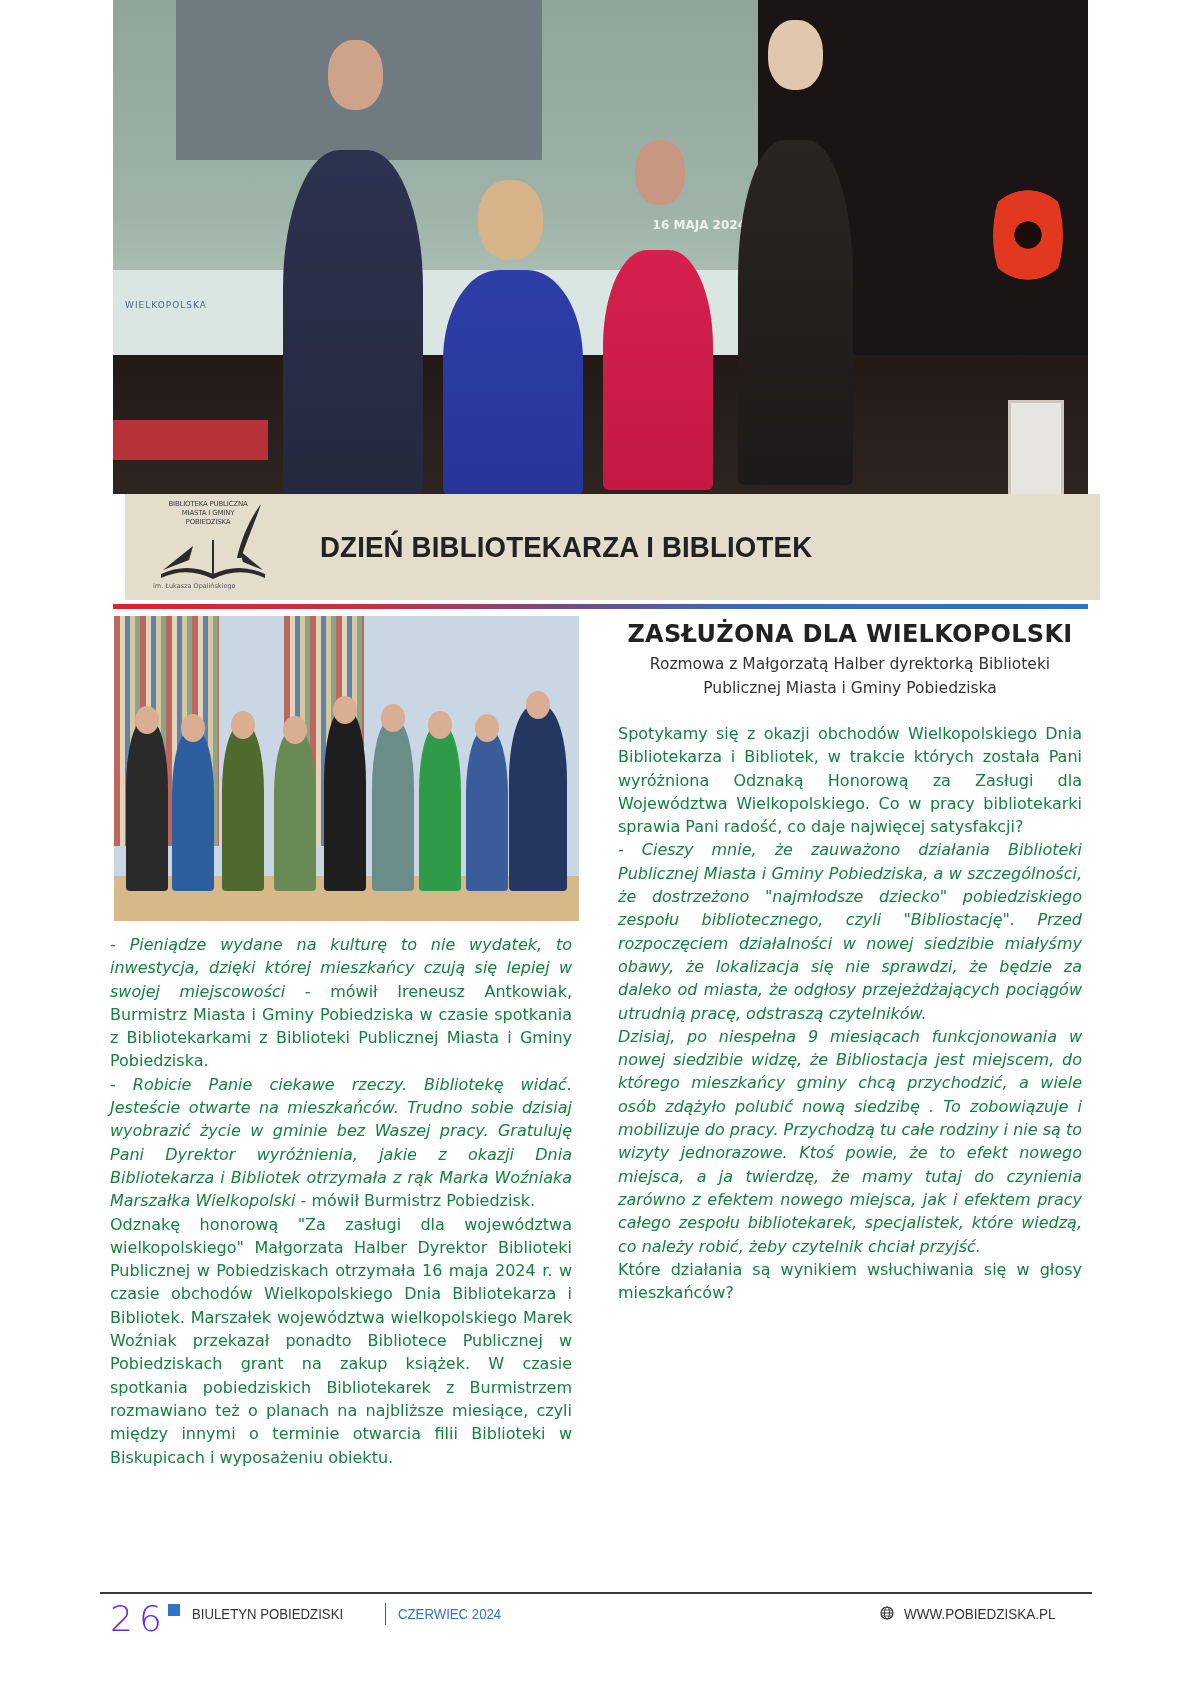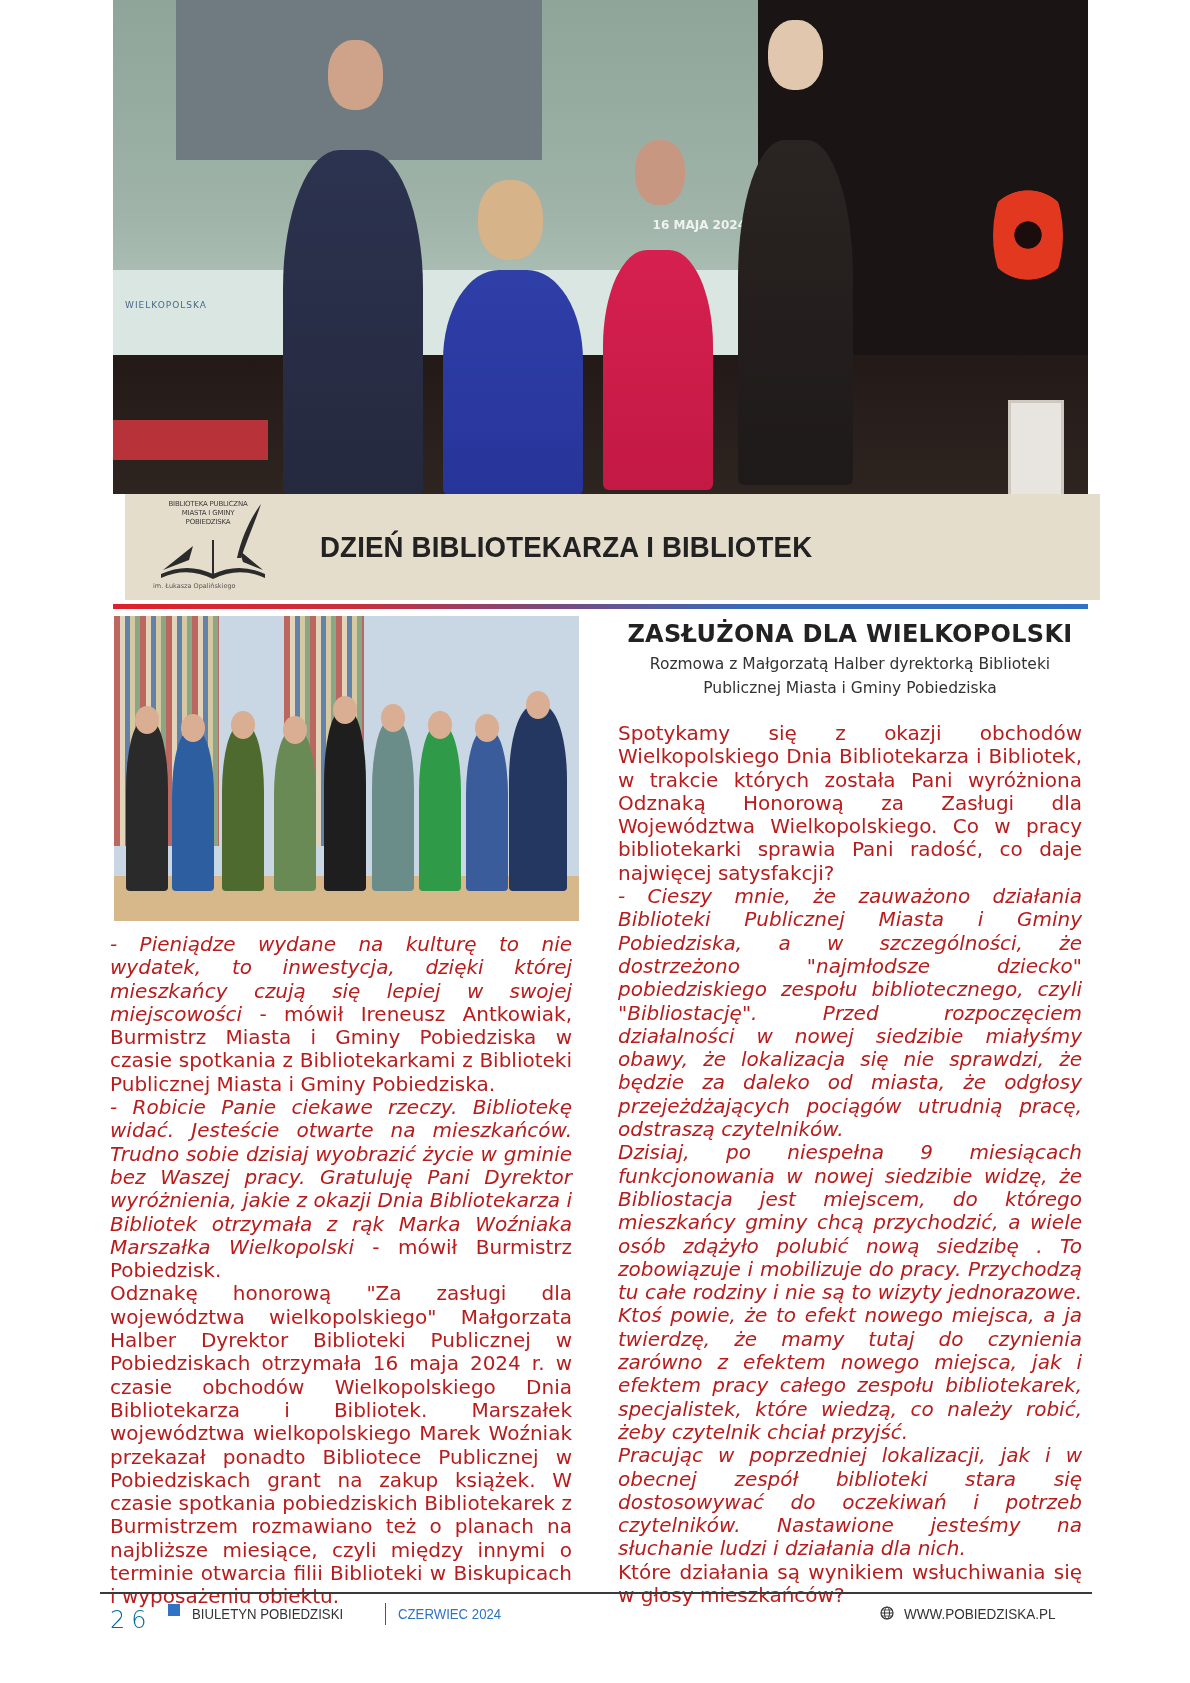--- a/index.html
+++ b/index.html
@@ -42,30 +42,30 @@
   .photo2 .s2 { left: 170px; width: 80px; }
   .photo2 .floor { position: absolute; left: 0; top: 260px; width: 465px; height: 45px; background: #d7b88a; }
   .photo2 .fig { position: absolute; bottom: 30px; width: 42px; border-radius: 40% 40% 4px 4px; }
   .photo2 .head { position: absolute; width: 24px; height: 28px; border-radius: 50%; background: #d9ae92; }
 
   
   .r-heading { position: absolute; left: 620px; top: 620px; width: 460px; text-align: center; font-family: "DejaVu Sans", sans-serif; font-weight: bold; font-size: 24px; color: #222; letter-spacing: 0.3px; }
   .r-sub { position: absolute; left: 620px; top: 652px; width: 460px; text-align: center; font-size: 15.5px; line-height: 24px; color: #333; }
 
   
-  .col { position: absolute; font-size: 20px; line-height: 23.3px; color: #b91c1c; text-align: justify; }
+  .col { position: absolute; font-size: 16px; line-height: 23.3px; color: #15803d; text-align: justify; }
   .col p { margin: 0; }
   .col .i { font-style: italic; }
   .col-left { left: 110px; top: 933px; width: 462px; }
   .col-right { left: 618px; top: 722px; width: 464px; }
   .indent { text-indent: 22px; }
 
   
   .footer-line { position: absolute; left: 100px; top: 1592px; width: 992px; height: 2px; background: #3a3a3a; }
-  .page-num { position: absolute; left: 110px; top: 1598px; font-size: 24px; font-family: "DejaVu Sans", sans-serif; font-weight: 200; color: #0369a1; letter-spacing: 6px; margin-top: 8px; }
+  .page-num { position: absolute; left: 110px; top: 1598px; font-size: 36px; font-family: "DejaVu Sans", sans-serif; font-weight: 200; color: #6d28d9; letter-spacing: 6px; }
   .page-square { position: absolute; left: 168px; top: 1604px; width: 12px; height: 12px; background: #2f73c4; }
   .pub-name { position: absolute; left: 192px; top: 1605px; font-family: "Liberation Sans", sans-serif; font-size: 15px; color: #333; transform: scaleX(0.88); transform-origin: left; }
   .pub-sep { position: absolute; left: 385px; top: 1603px; width: 1px; height: 22px; background: #555; }
   .pub-date { position: absolute; left: 398px; top: 1605px; font-family: "Liberation Sans", sans-serif; font-size: 15px; color: #2f73c4; transform: scaleX(0.88); transform-origin: left; }
   .globe { position: absolute; left: 880px; top: 1606px; width: 14px; height: 14px; }
   .site { position: absolute; left: 904px; top: 1605px; font-family: "Liberation Sans", sans-serif; font-size: 15px; color: #333; transform: scaleX(0.9); transform-origin: left; }
 </style>
 </head>
 <body>
 
@@ -140,21 +140,20 @@
 <div class="col col-left">
   <p><span class="i">- Pieniądze wydane na kulturę to nie wydatek, to inwestycja, dzięki której mieszkańcy czują się lepiej w swojej miejscowości</span><span> - mówił Ireneusz Antkowiak, Burmistrz Miasta i Gminy Pobiedziska w czasie spotkania z Bibliotekarkami z Biblioteki Publicznej Miasta i Gminy Pobiedziska.</span></p>
   <p><span class="i">- Robicie Panie ciekawe rzeczy. Bibliotekę widać. Jesteście otwarte na mieszkańców. Trudno sobie dzisiaj wyobrazić życie w gminie bez Waszej pracy. Gratuluję Pani Dyrektor wyróżnienia, jakie z okazji Dnia Bibliotekarza i Bibliotek otrzymała z rąk Marka Woźniaka Marszałka Wielkopolski</span><span> - mówił Burmistrz Pobiedzisk.</span></p>
   <p><span>Odznakę honorową "Za zasługi dla województwa wielkopolskiego" Małgorzata Halber Dyrektor Biblioteki Publicznej w Pobiedziskach otrzymała 16 maja 2024 r. w czasie obchodów Wielkopolskiego Dnia Bibliotekarza i Bibliotek. Marszałek województwa wielkopolskiego Marek Woźniak przekazał ponadto Bibliotece Publicznej w Pobiedziskach grant na zakup książek. W czasie spotkania pobiedziskich Bibliotekarek z Burmistrzem rozmawiano też o planach na najbliższe miesiące, czyli między innymi o terminie otwarcia filii Biblioteki w Biskupicach i wyposażeniu obiektu.</span></p>
 </div>
 
 <div class="col col-right">
   <p><span>Spotykamy się z okazji obchodów Wielkopolskiego Dnia Bibliotekarza i Bibliotek, w trakcie których została Pani wyróżniona Odznaką Honorową za Zasługi dla Województwa Wielkopolskiego. Co w pracy bibliotekarki sprawia Pani radość, co daje najwięcej satysfakcji?</span></p>
   <p><span class="i">- Cieszy mnie, że zauważono działania Biblioteki Publicznej Miasta i Gminy Pobiedziska, a w szczególności, że dostrzeżono "najmłodsze dziecko" pobiedziskiego zespołu bibliotecznego, czyli "Bibliostację". Przed rozpoczęciem działalności w nowej siedzibie miałyśmy obawy, że lokalizacja się nie sprawdzi, że będzie za daleko od miasta, że odgłosy przejeżdżających pociągów utrudnią pracę, odstraszą czytelników.</span></p>
   <p><span class="i">Dzisiaj, po niespełna 9 miesiącach funkcjonowania w nowej siedzibie widzę, że Bibliostacja jest miejscem, do którego mieszkańcy gminy chcą przychodzić, a wiele osób zdążyło polubić nową siedzibę . To zobowiązuje i mobilizuje do pracy. Przychodzą tu całe rodziny i nie są to wizyty jednorazowe. Ktoś powie, że to efekt nowego miejsca, a ja twierdzę, że mamy tutaj do czynienia zarówno z efektem nowego miejsca, jak i efektem pracy całego zespołu bibliotekarek, specjalistek, które wiedzą, co należy robić, żeby czytelnik chciał przyjść.</span></p>
-  <p><span class="i">Pracując w poprzedniej lokalizacji, jak i w obecnej zespół biblioteki stara się dostosowywać do oczekiwań i potrzeb czytelników. Nastawione jesteśmy na słuchanie ludzi i działania dla nich.</span></p>
   <p><span>Które działania są wynikiem wsłuchiwania się w głosy mieszkańców?</span></p>
 </div>
 
 <div class="footer-line"></div>
 <div class="page-num">26</div>
 <div class="page-square"></div>
 <div class="pub-name">BIULETYN POBIEDZISKI</div>
 <div class="pub-sep"></div>
 <div class="pub-date">CZERWIEC 2024</div>
 <svg class="globe" viewBox="0 0 14 14">

